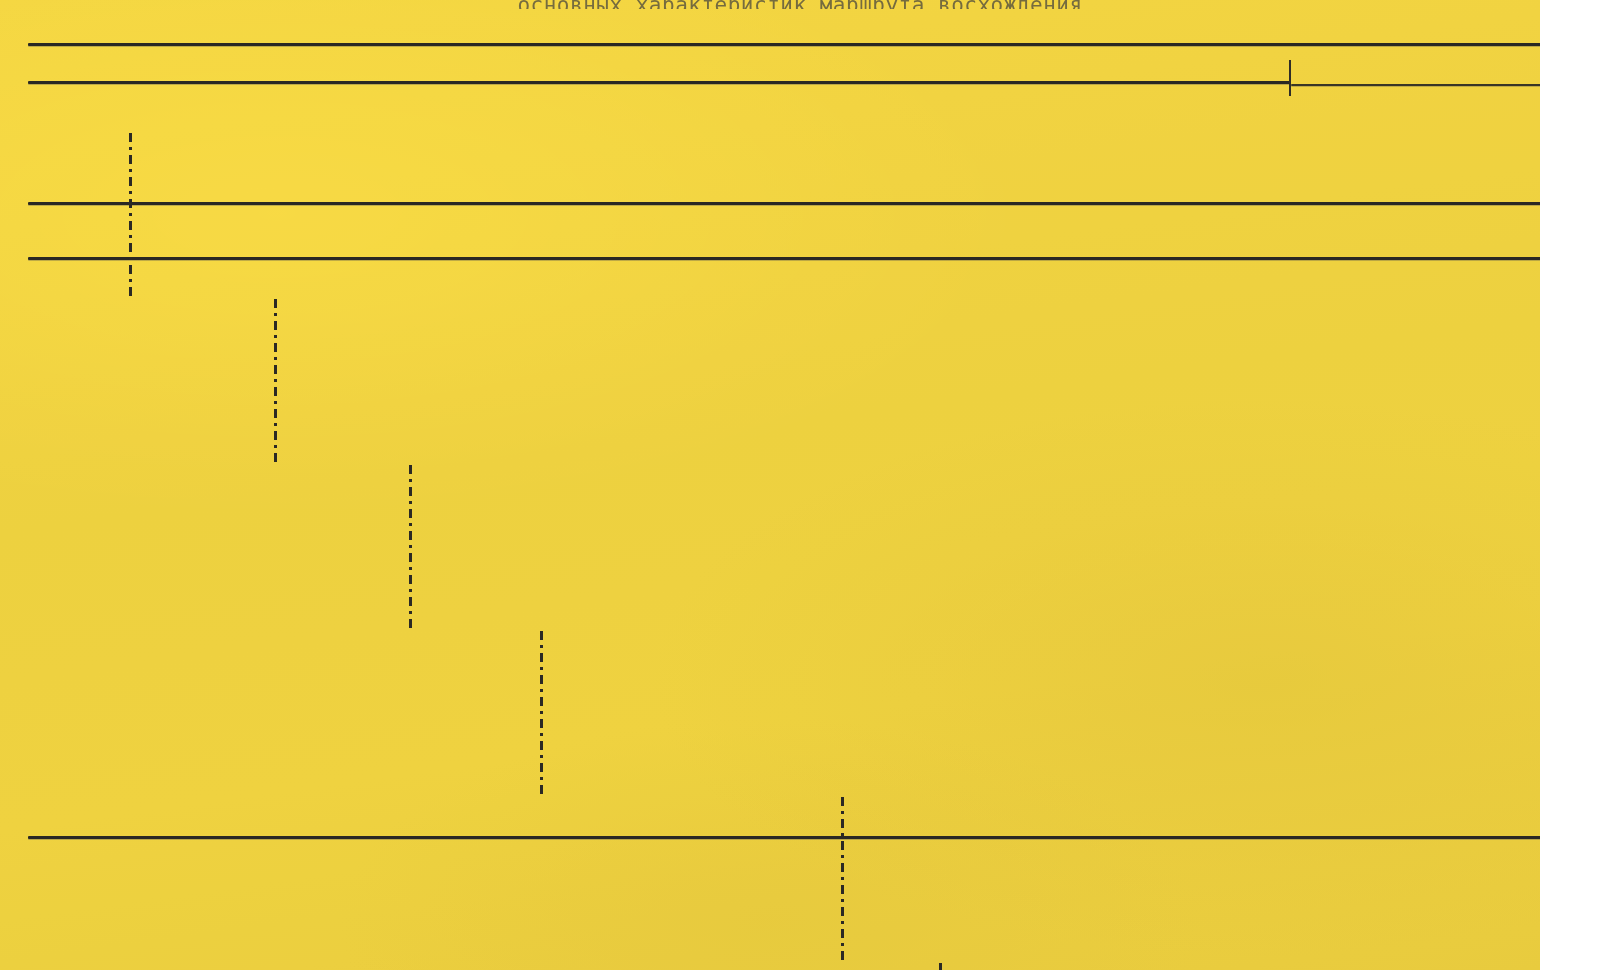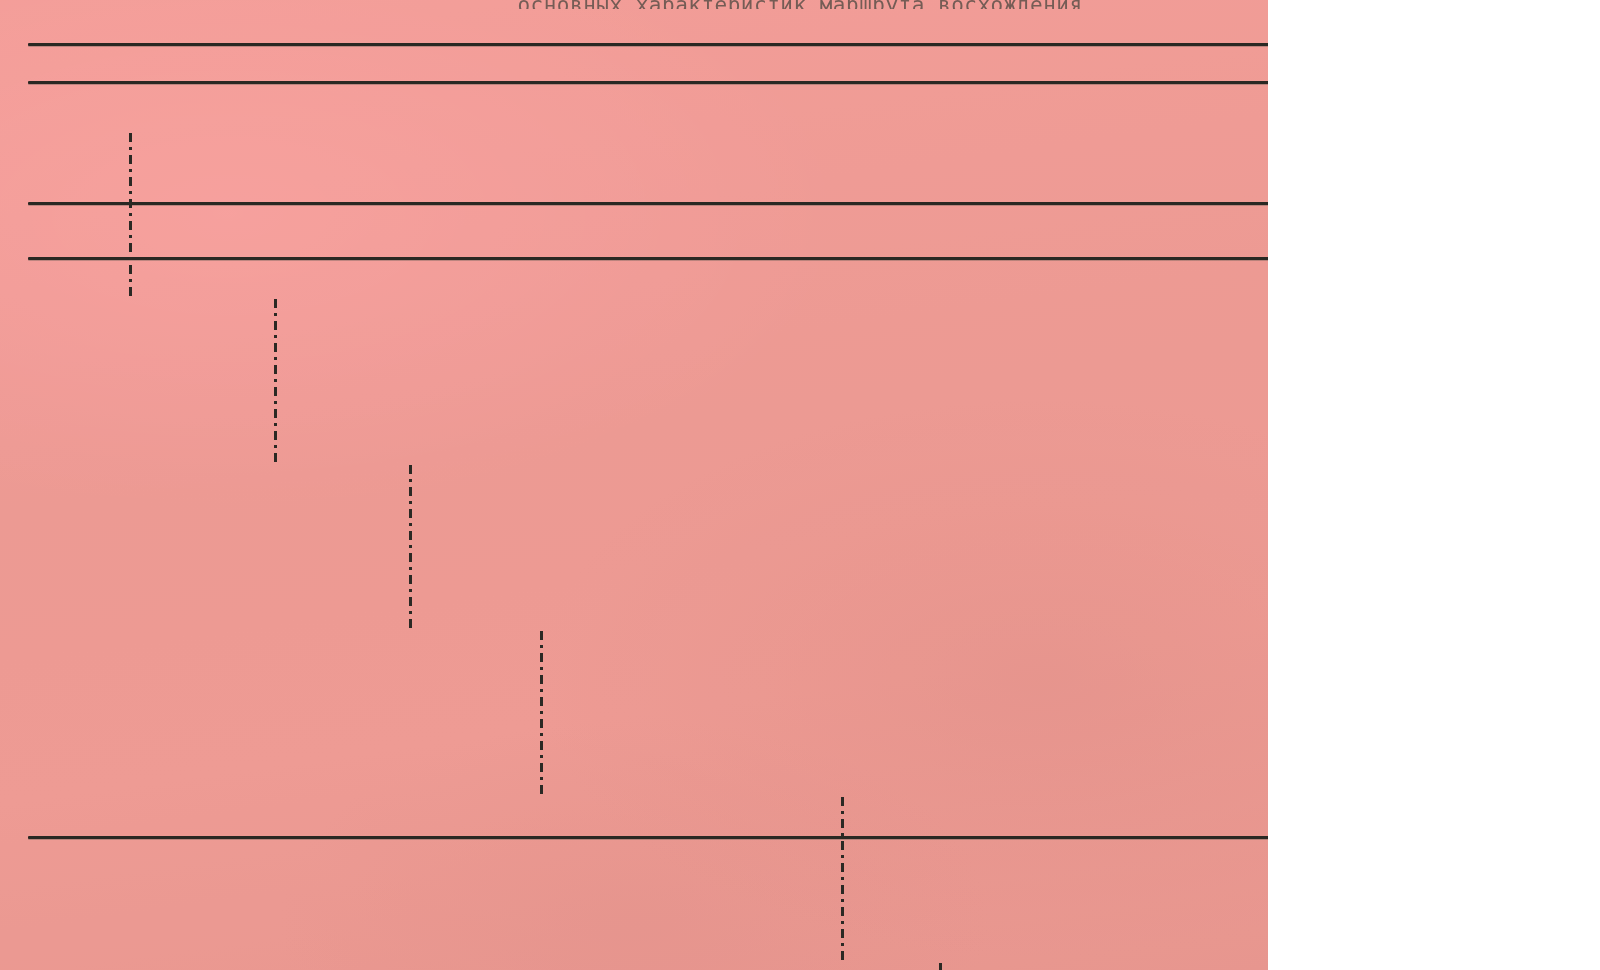--- a/index.html
+++ b/index.html
@@ -3,23 +3,23 @@
 <meta charset="utf-8">
 <title>Таблица основных характеристик маршрута восхождения</title>
 <style>
   html, body {
     margin: 0;
     padding: 0;
     background: #ffffff;
   }
   #page {
     position: relative;
-    width: 1268px;
+    width: 1540px;
     height: 970px;
-    background: #fca5a5;
+    background: #fde047;
     overflow: hidden;
     font-family: "DejaVu Sans Mono", "Liberation Mono", monospace;
     color: #23211d;
     -webkit-font-smoothing: none;
   }
   
   #page::before {
     content: "";
     position: absolute;
     inset: 0;

